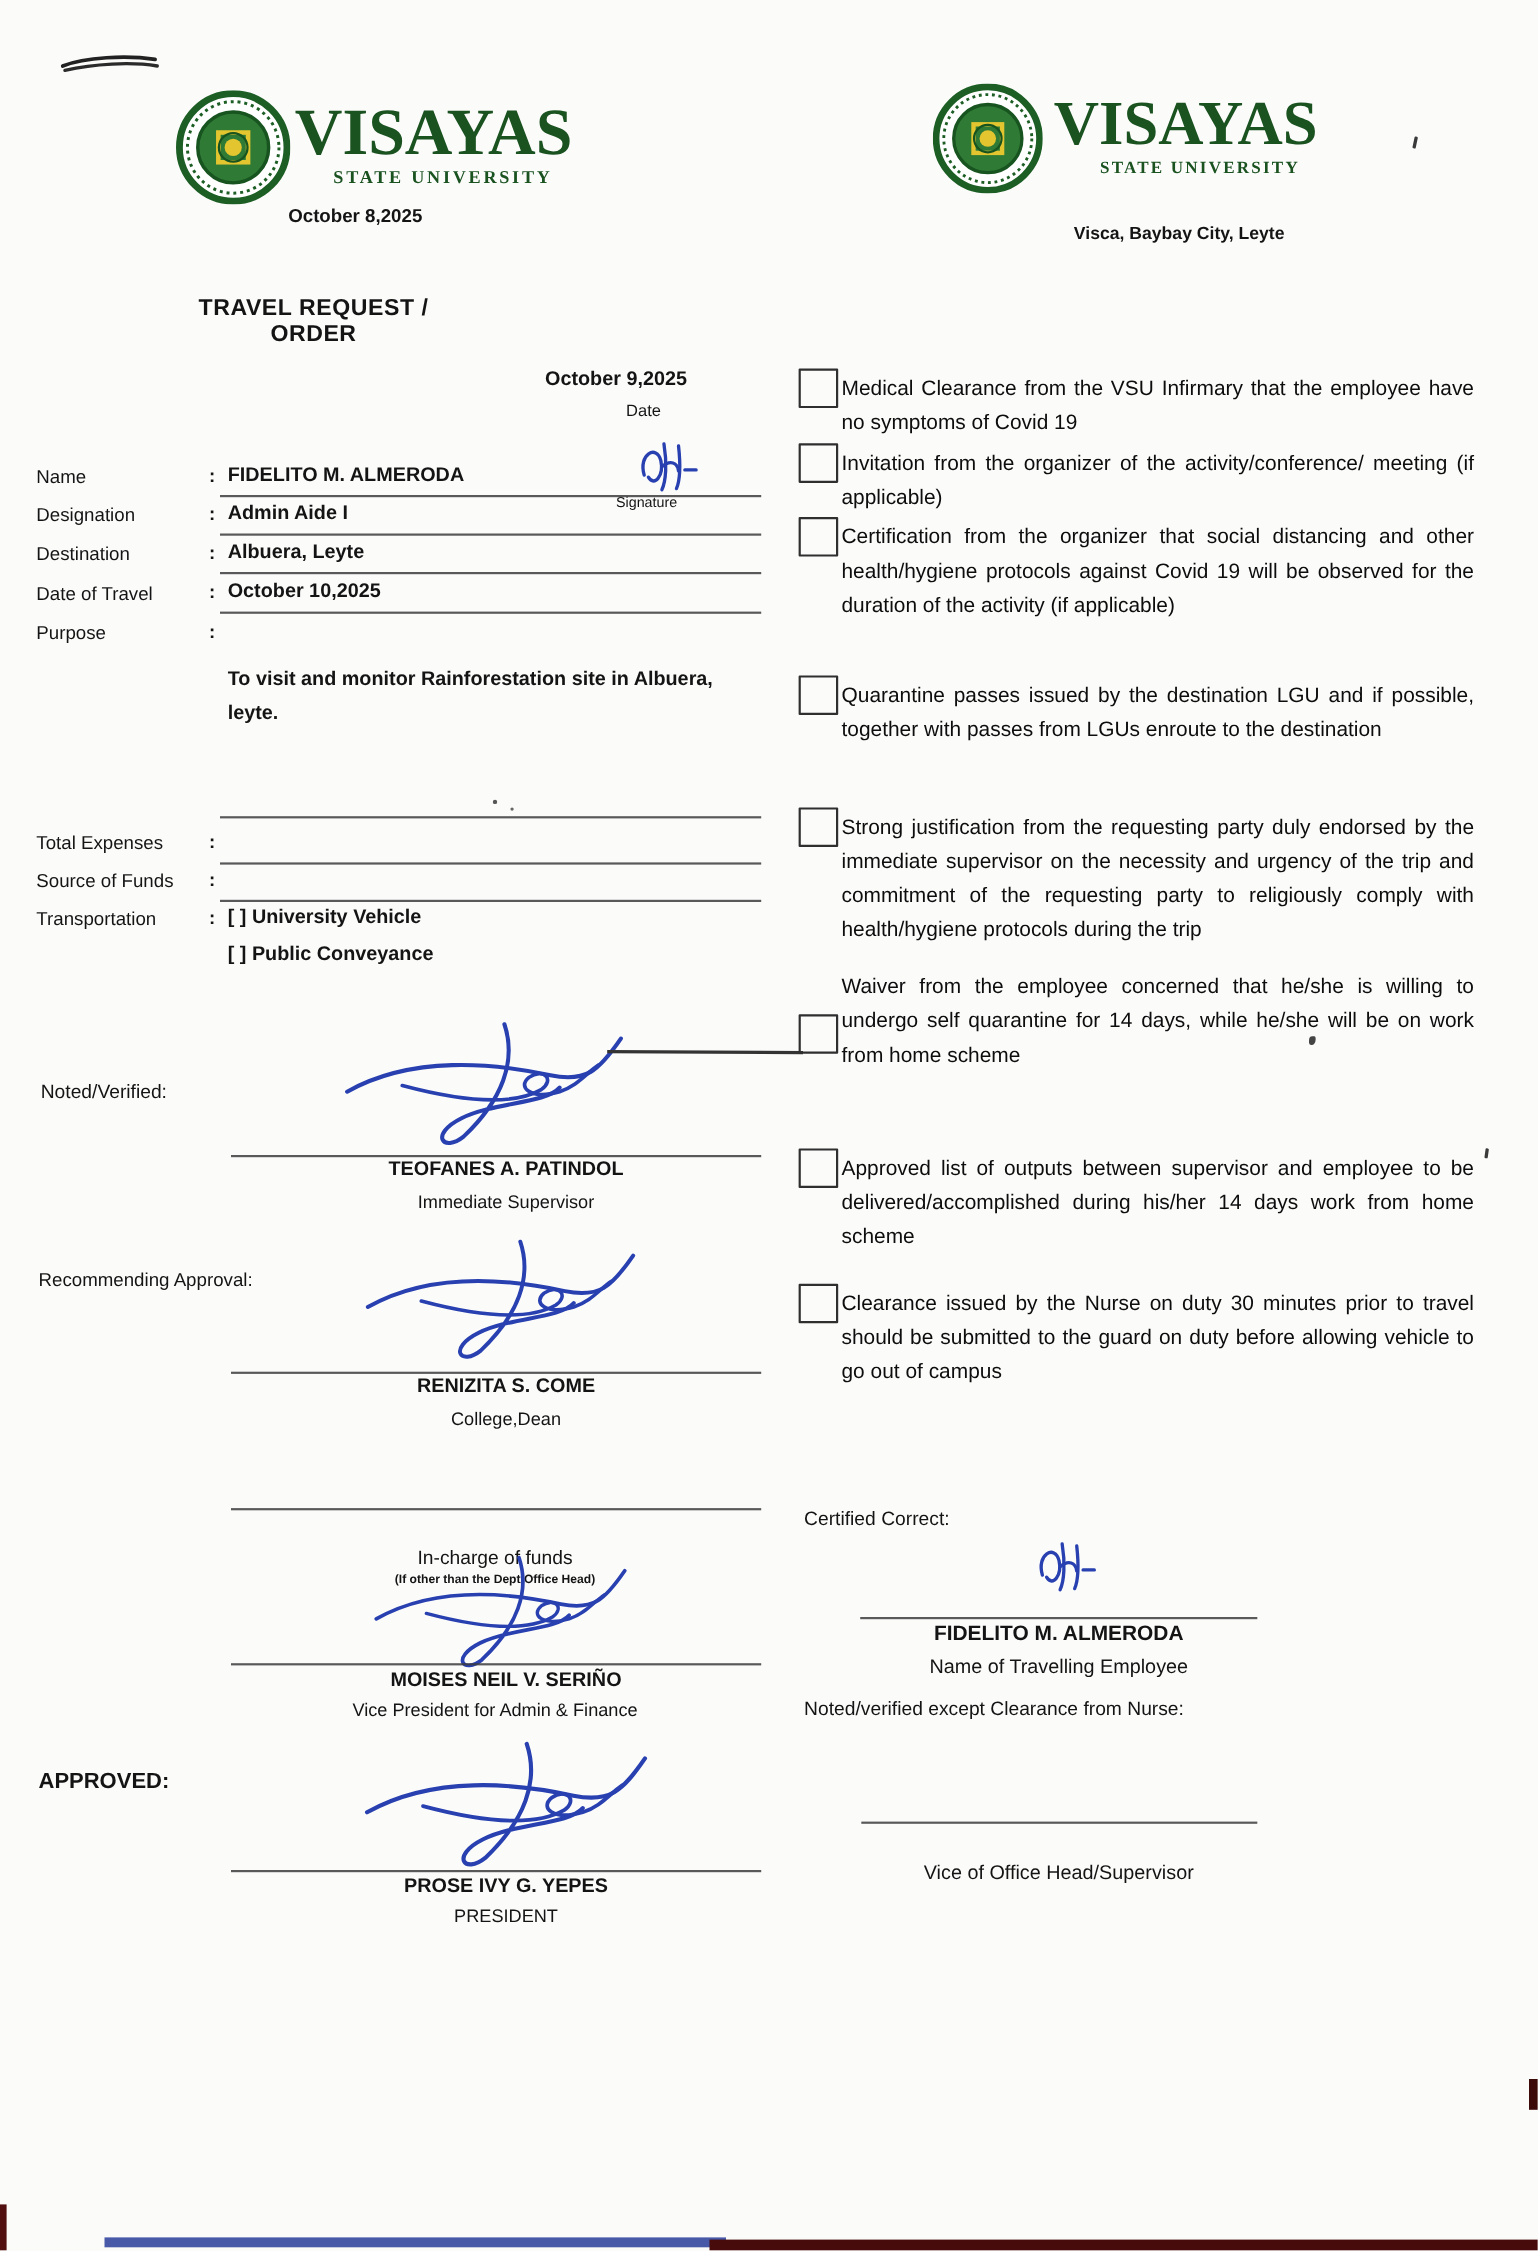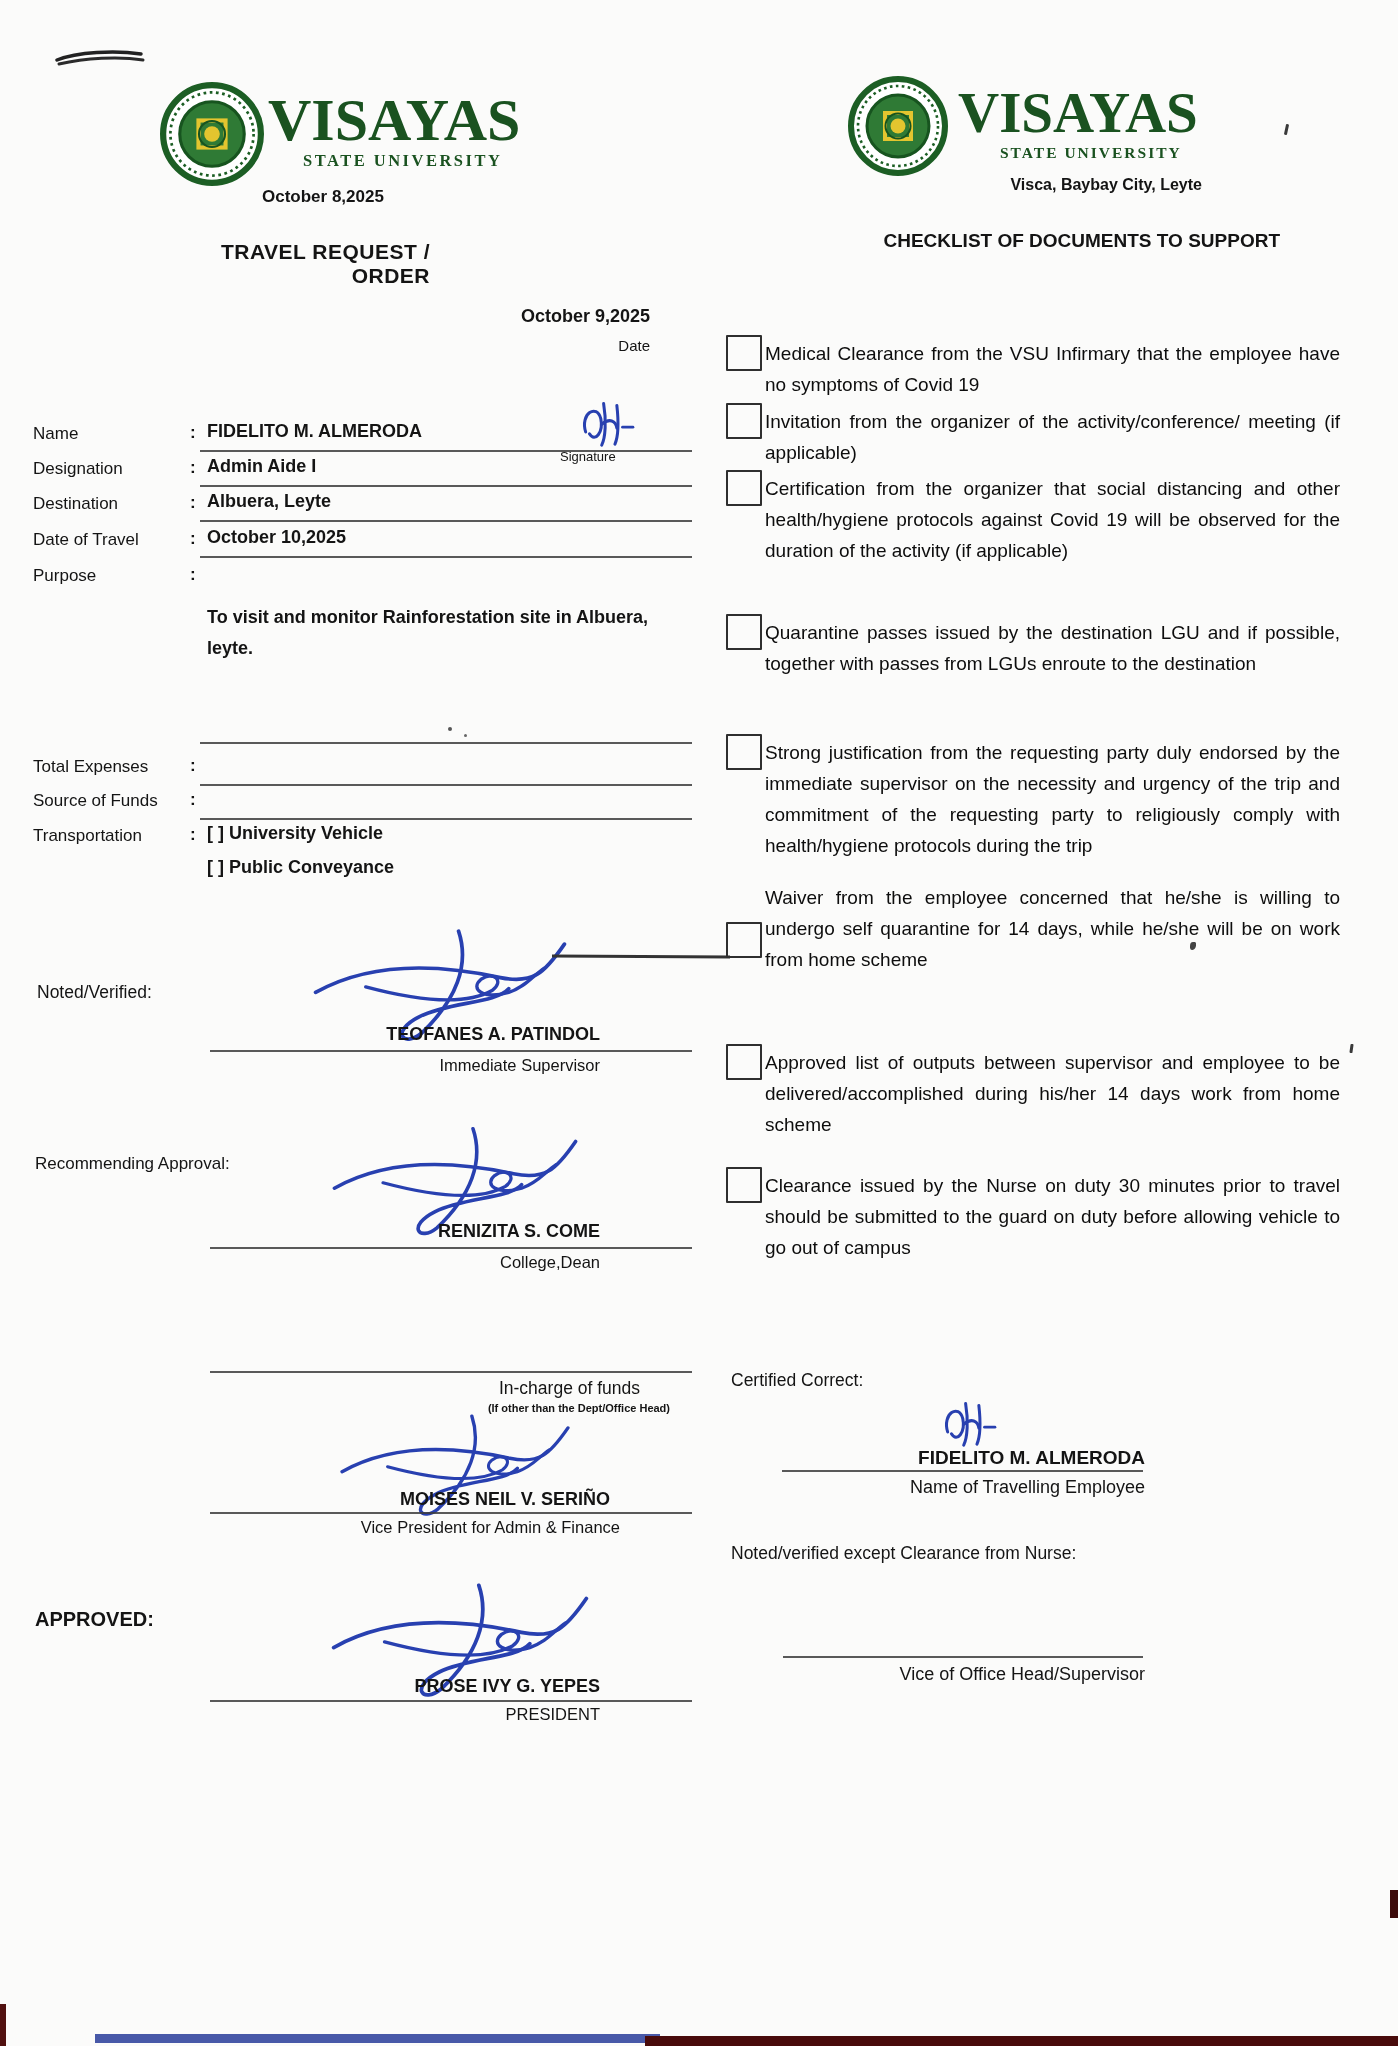--- a/index.html
+++ b/index.html
@@ -1,19 +1,19 @@
 <!DOCTYPE html>
 <html><head>
 <meta charset="utf-8">
 <style>
   html,body{margin:0;padding:0;}
   body{width:1398px;height:2046px;position:relative;background:#fbfbfa;
        font-family:"Liberation Sans",sans-serif;color:#141414;overflow:hidden;}
   .abs{position:absolute;}
-  .ctr{text-align:right;}
+  .ctr{text-align:center;margin-top:28px;}
   .bold{font-weight:700;}
   .u-line{height:2px;background:#3c3c3c;opacity:.85;}
   .logo-word{font-family:"Liberation Serif",serif;font-weight:700;color:#1a5220;line-height:1;}
   .logo-sub{font-family:"Liberation Serif",serif;font-weight:700;color:#1a5220;letter-spacing:2.5px;}
   .fld-label{font-size:17px;}
   .fld-colon{font-size:17px;font-weight:700;}
   .fld-value{font-size:18px;font-weight:700;white-space:nowrap;}
   .caption{font-size:16.5px;}
   .signer-name{font-size:18px;font-weight:700;white-space:nowrap;}
   .chk-item{font-size:19px;line-height:31px;text-align:justify;color:#0d0d0d;}
@@ -150,21 +150,20 @@
 
 <svg class="abs" style="left:848px;top:76px" width="100" height="100" viewBox="0 0 100 100">
     <use href="#seal"></use>
   </svg>
 <div class="abs logo-word" style="left:958px;top:84px;font-size:57px">VISAYAS</div>
 <div class="abs logo-sub" style="left:1000px;top:144px;font-size:15.5px;letter-spacing:2px">STATE UNIVERSITY</div>
 <div class="abs ctr bold" style="left:942px;top:176px;width:260px;font-size:16px">Visca, Baybay City, Leyte</div>
 <div class="abs tick" style="left:1285px;top:124px;width:3px;height:11px;transform:rotate(12deg)"></div>
 
 <div class="abs ctr bold" style="left:725px;top:224px;width:555px;font-size:19px;line-height:33px">
-  <div>CHECKLIST OF DOCUMENTS TO SUPPORT</div>
 </div>
 
 <div class="abs chk-box" style="left:726px;top:335px"></div>
 <div class="abs chk-item" style="left:765px;top:338px;width:575px">Medical Clearance from the VSU Infirmary that the employee have no symptoms of Covid 19</div>
 
 <div class="abs chk-box" style="left:726px;top:403px"></div>
 <div class="abs chk-item" style="left:765px;top:406px;width:575px">Invitation from the organizer of the activity/conference/ meeting (if applicable)</div>
 
 <div class="abs chk-box" style="left:726px;top:470px"></div>
 <div class="abs chk-item" style="left:765px;top:473px;width:575px">Certification from the organizer that social distancing and other health/hygiene protocols against Covid 19 will be observed for the duration of the activity  (if applicable)</div>

